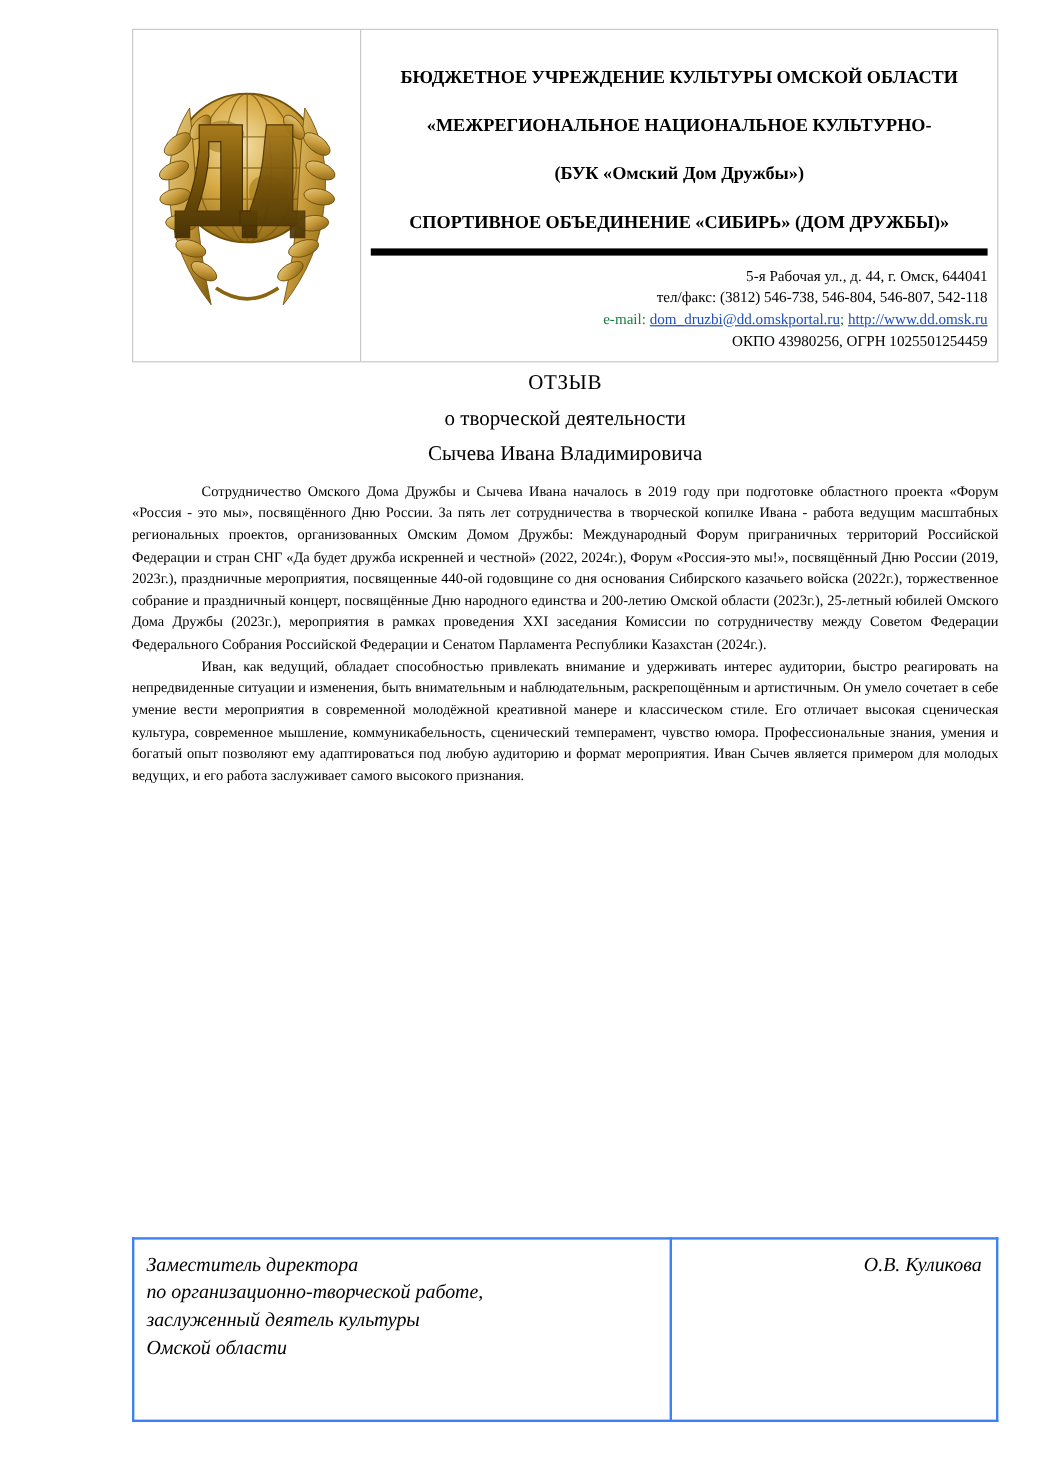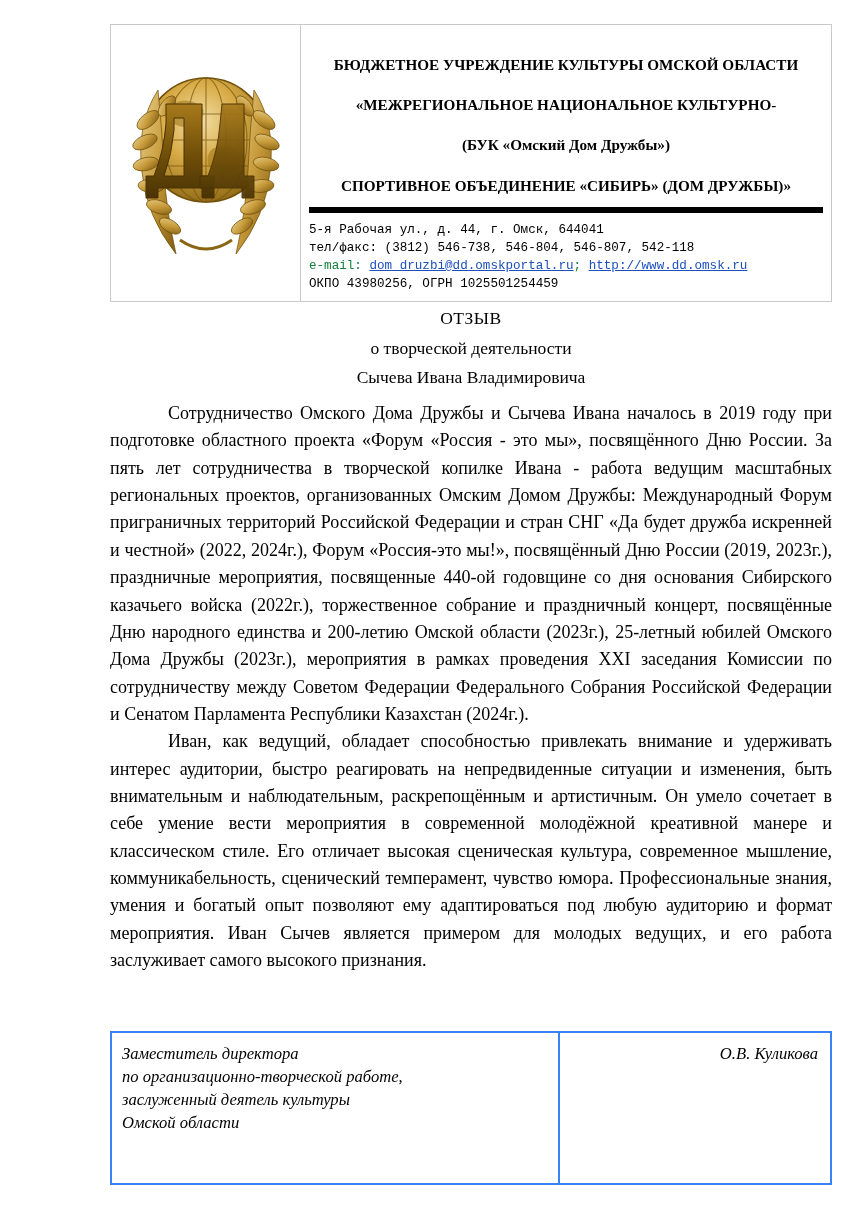--- a/index.html
+++ b/index.html
@@ -71,24 +71,23 @@
     display: block;
     margin-top: 20px;
   }
   .rule {
     height: 6px;
     background: #000000;
     margin: 11px 0 9px 0;
     width: 100%;
   }
   .contacts {
-    text-align: left;
+    text-align: right;
     font-size: 12.6px;
     line-height: 1.42;
-    font-family: Liberation Mono, monospace;
   }
   .contacts .mail a, .contacts .mail {
     color: #1a4fbd;
     text-decoration: underline;
   }
   .contacts .plain {
     color: #15803d;
     text-decoration: none;
   }
 
@@ -112,21 +111,21 @@
   .title-block .t3 {
     font-size: 17.5px;
   }
 
   
   .body-text {
     position: absolute;
     left: 110px;
     top: 400px;
     width: 722px;
-    font-size: 18px;
+    font-size: 12px;
     line-height: 1.52;
     text-align: justify;
     text-justify: inter-word;
   }
   .body-text p {
     margin: 0;
     text-indent: 58px;
   }
 
   

